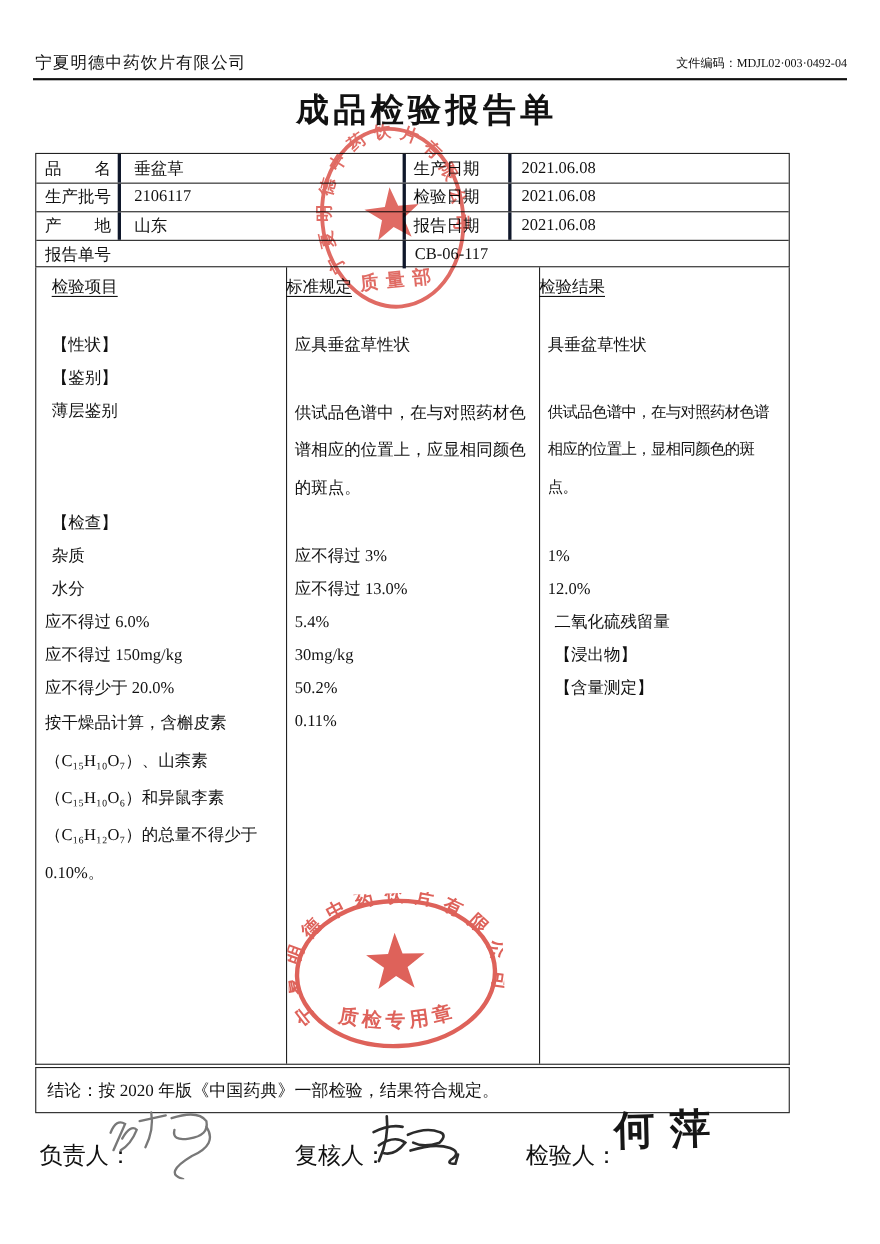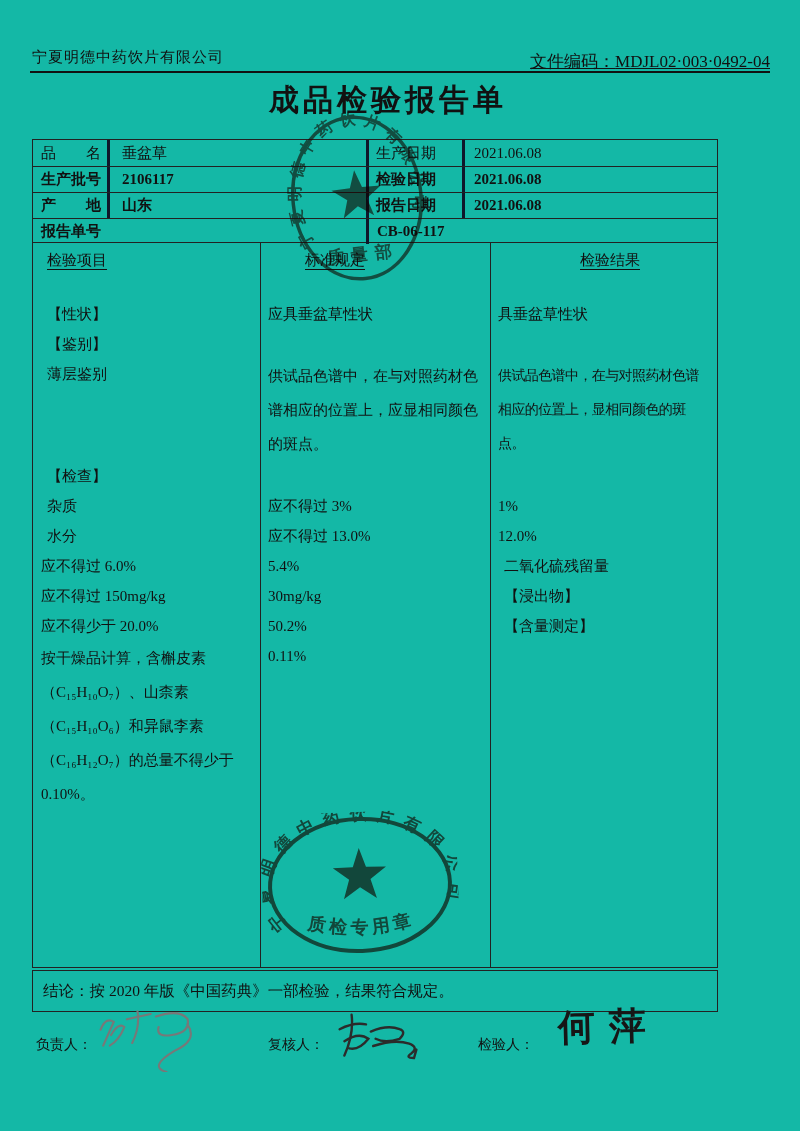--- a/index.html
+++ b/index.html
@@ -1,65 +1,65 @@
 <!DOCTYPE html>
 <html><head>
 <meta charset="utf-8">
 <style>
   html,body{margin:0;padding:0;background:#888;}
   #page{
-    position:relative;width:800px;height:1131px;background:#14b8a6;
+    position:relative;width:800px;height:1131px;background:#ffffff;
     margin:0 auto;overflow:hidden;
     font-family:"Liberation Serif","DejaVu Serif",serif;color:#111;
   }
   .abs{position:absolute;}
   
   .hdr-company{left:32px;top:48px;font-size:15px;letter-spacing:1px;}
-  .hdr-code{right:30px;top:50px;font-size:17px;text-decoration:underline;}
+  .hdr-code{right:30px;top:50px;font-size:11px;}
   .hdr-rule{left:30px;top:71px;width:740px;height:2px;background:#111;}
   .doc-title{left:0;top:80px;width:752px;text-align:center;
     font-size:30px;font-weight:700;letter-spacing:4px;margin-left:12px;}
   
   .info-table{left:32px;top:139px;width:686px;height:104px;
     border:1.5px solid #222;box-sizing:border-box;font-size:15px;}
   .info-row{display:flex;height:26px;box-sizing:border-box;align-items:stretch;}
-  .info-row + .info-row{border-top:1px solid #222;font-weight:bold;}
+  .info-row + .info-row{border-top:1px solid #222;}
   .icell{display:flex;align-items:center;box-sizing:border-box;overflow:hidden;white-space:nowrap;}
   .icell.bl{border-left:3px solid #0f172a;}
   .w-label1{width:74px;padding-left:8px;}
   .w-val1{width:259px;padding-left:12px;}
   .w-label2{width:96px;padding-left:7px;}
   .w-val2{flex:1;padding-left:9px;}
   .w-repl{width:333px;padding-left:8px;}
   .w-repv{flex:1;padding-left:8px;}
   
   .main-table{left:32px;top:243px;width:686px;height:725px;
     border:1.5px solid #222;border-top:none;box-sizing:border-box;}
   .vline{position:absolute;top:0;bottom:0;width:1px;background:#222;}
   .mt-head{position:absolute;left:0;top:0;width:100%;height:56px;
-    display:grid;grid-template-columns:227px 230px 226px;font-size:15px;gap:45px;}
+    display:grid;grid-template-columns:227px 230px 226px;font-size:15px;}
   .mt-head .hcell{padding-top:8px;}
   .hcell span{text-decoration:underline;text-underline-offset:4px;}
   .hcell.c1{padding-left:14px;}
   .hcell.c2,.hcell.c3{text-align:left;}
   .mt-grid{position:absolute;left:0;top:56px;width:100%;
     display:grid;grid-template-columns:227px 230px 226px;font-size:15px;}
   .tcell{box-sizing:border-box;line-height:30px;min-height:30px;}
   .tcell.c1{padding-left:14px;}
   .tcell.c2{padding-left:8px;padding-right:8px;}
   .tcell.c3{padding-left:8px;padding-right:4px;}
   .tcell.ml{line-height:34px;}
   .tcell.tight{font-size:14px;letter-spacing:-0.6px;}
   
   .conclusion{left:32px;top:970px;width:686px;height:42px;
     border:1.5px solid #222;box-sizing:border-box;
     display:flex;align-items:center;padding-left:10px;font-size:15.5px;}
   .conclusion .lbl{font-weight:400;}
   
-  .sig-label{top:1036px;font-size:14px;}
+  .sig-label{top:1036px;font-size:21px;}
   .sig-resp-lbl{left:36px;}
   .sig-rev-lbl{left:268px;}
   .sig-insp-lbl{left:478px;}
   .insp-name{left:558px;top:1002px;font-size:37px;font-weight:700;
     letter-spacing:14px;transform:rotate(-1.5deg);color:#161616;}
   
   .stamp{pointer-events:none;mix-blend-mode:multiply;}
   .stamp-top{left:286px;top:112px;opacity:.8;transform:rotate(-6deg);}
   .stamp-bottom{left:262px;top:812px;opacity:.85;transform:rotate(-2deg);}
 </style>

